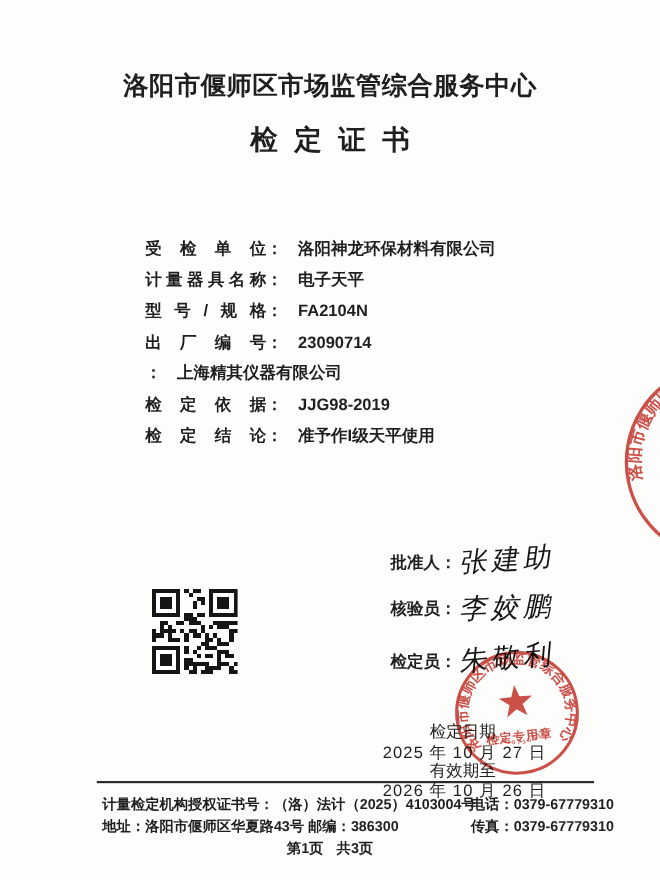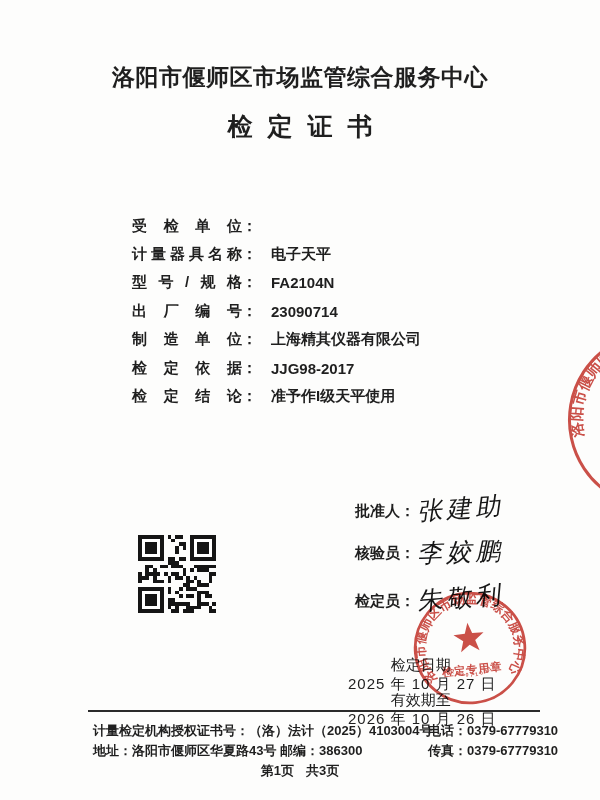--- a/index.html
+++ b/index.html
@@ -61,45 +61,45 @@
 
 <div class="page">
 
   <div class="org-name">洛阳市偃师区市场监管综合服务中心</div>
   <div class="doc-title">检定证书</div>
 
   <div class="fields">
     <div class="frow">
       <span class="flabel">受检单位</span>
         <span class="fcolon">：</span>
+      <span class="fvalue">洛阳神龙环保材料有限公司</span>
     </div>
     <div class="frow">
       <span class="flabel">计量器具名称</span>
         <span class="fcolon">：</span>
       <span class="fvalue">电子天平</span>
     </div>
     <div class="frow">
       <span class="flabel">型号/规格</span>
         <span class="fcolon">：</span>
       <span class="fvalue">FA2104N</span>
     </div>
     <div class="frow">
       <span class="flabel">出厂编号</span>
         <span class="fcolon">：</span>
       <span class="fvalue">23090714</span>
     </div>
     <div class="frow">
-      <span class="flabel">制造单位</span>
         <span class="fcolon">：</span>
       <span class="fvalue">上海精其仪器有限公司</span>
     </div>
     <div class="frow">
       <span class="flabel">检定依据</span>
         <span class="fcolon">：</span>
-      <span class="fvalue">JJG98-2017</span>
+      <span class="fvalue">JJG98-2019</span>
     </div>
     <div class="frow">
       <span class="flabel">检定结论</span>
         <span class="fcolon">：</span>
       <span class="fvalue">准予作I级天平使用</span>
     </div>
   </div>
 
   <div class="sigrow" id="sigrow-approver">
     <span class="slabel">批准人：</span>

